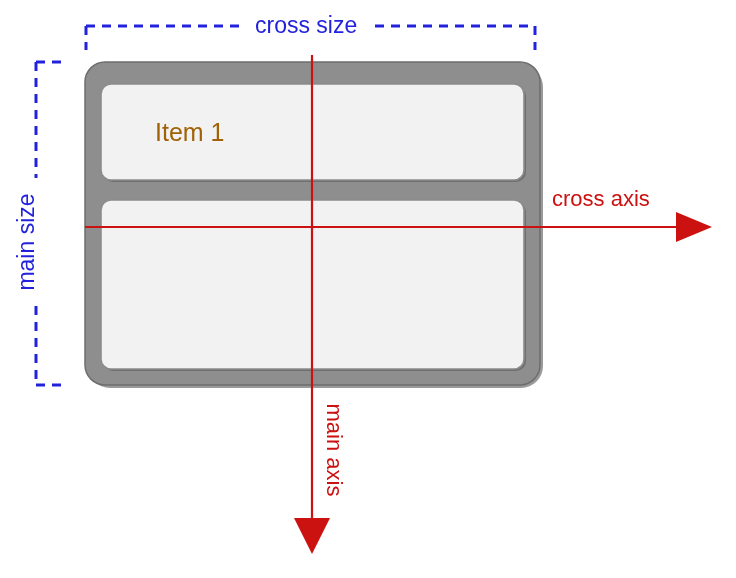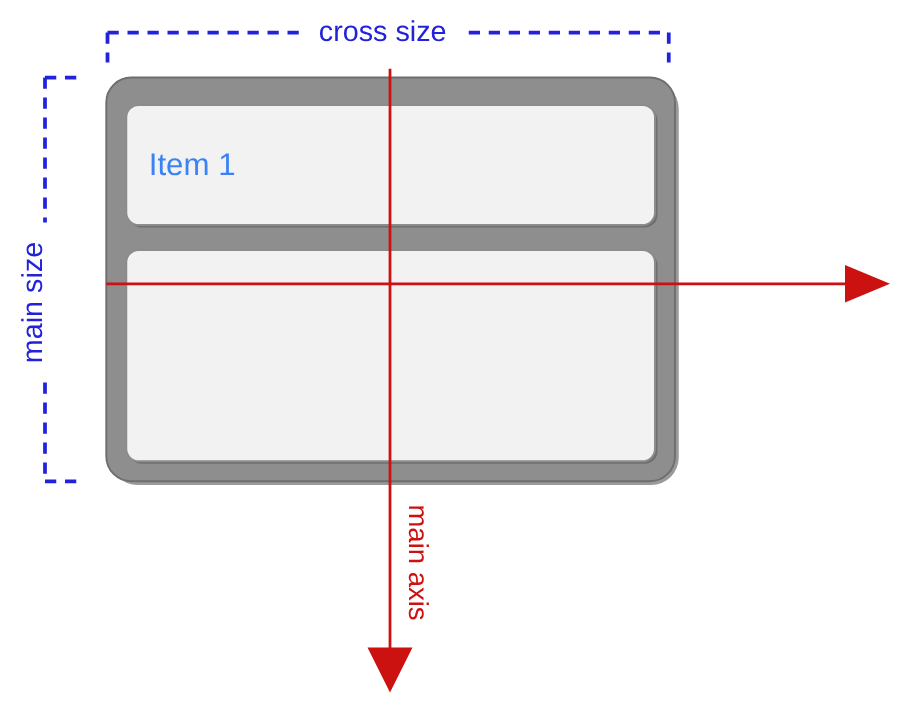--- a/index.html
+++ b/index.html
@@ -29,22 +29,23 @@
   }
   .lbl-blue {
     color: #2222dd;
     font-size: 23px;
   }
   .lbl-red {
     color: #cc1111;
     font-size: 22px;
   }
   .lbl-item {
-    color: #3b82f6;
+    color: #a16207;
     font-size: 25px;
+    margin-left: 36px;
   }
   #label-cross-size {
     left: 255px;
     top: 14px;
   }
   #label-main-size {
     left: 26px;
     top: 242px;
     transform: translate(-50%, -50%) rotate(-90deg);
     transform-origin: center center;
@@ -119,19 +120,20 @@
     <g>
       <line x1="312" y1="55" x2="312" y2="520" stroke="#cc1111" stroke-width="2.2"></line>
       <polygon points="294,518 330,518 312,554" fill="#cc1111"></polygon>
     </g>
   </svg>
 
   <div class="lbl lbl-blue" id="label-cross-size">cross size</div>
 
   <div class="lbl lbl-blue" id="label-main-size">main size</div>
 
+  <div class="lbl lbl-red" id="label-cross-axis">cross axis</div>
 
   <div class="lbl lbl-red" id="label-main-axis">main axis</div>
 
   <div class="lbl lbl-item" id="label-item-1">Item 1</div>
 
 
 </div>
 
 </body></html>

